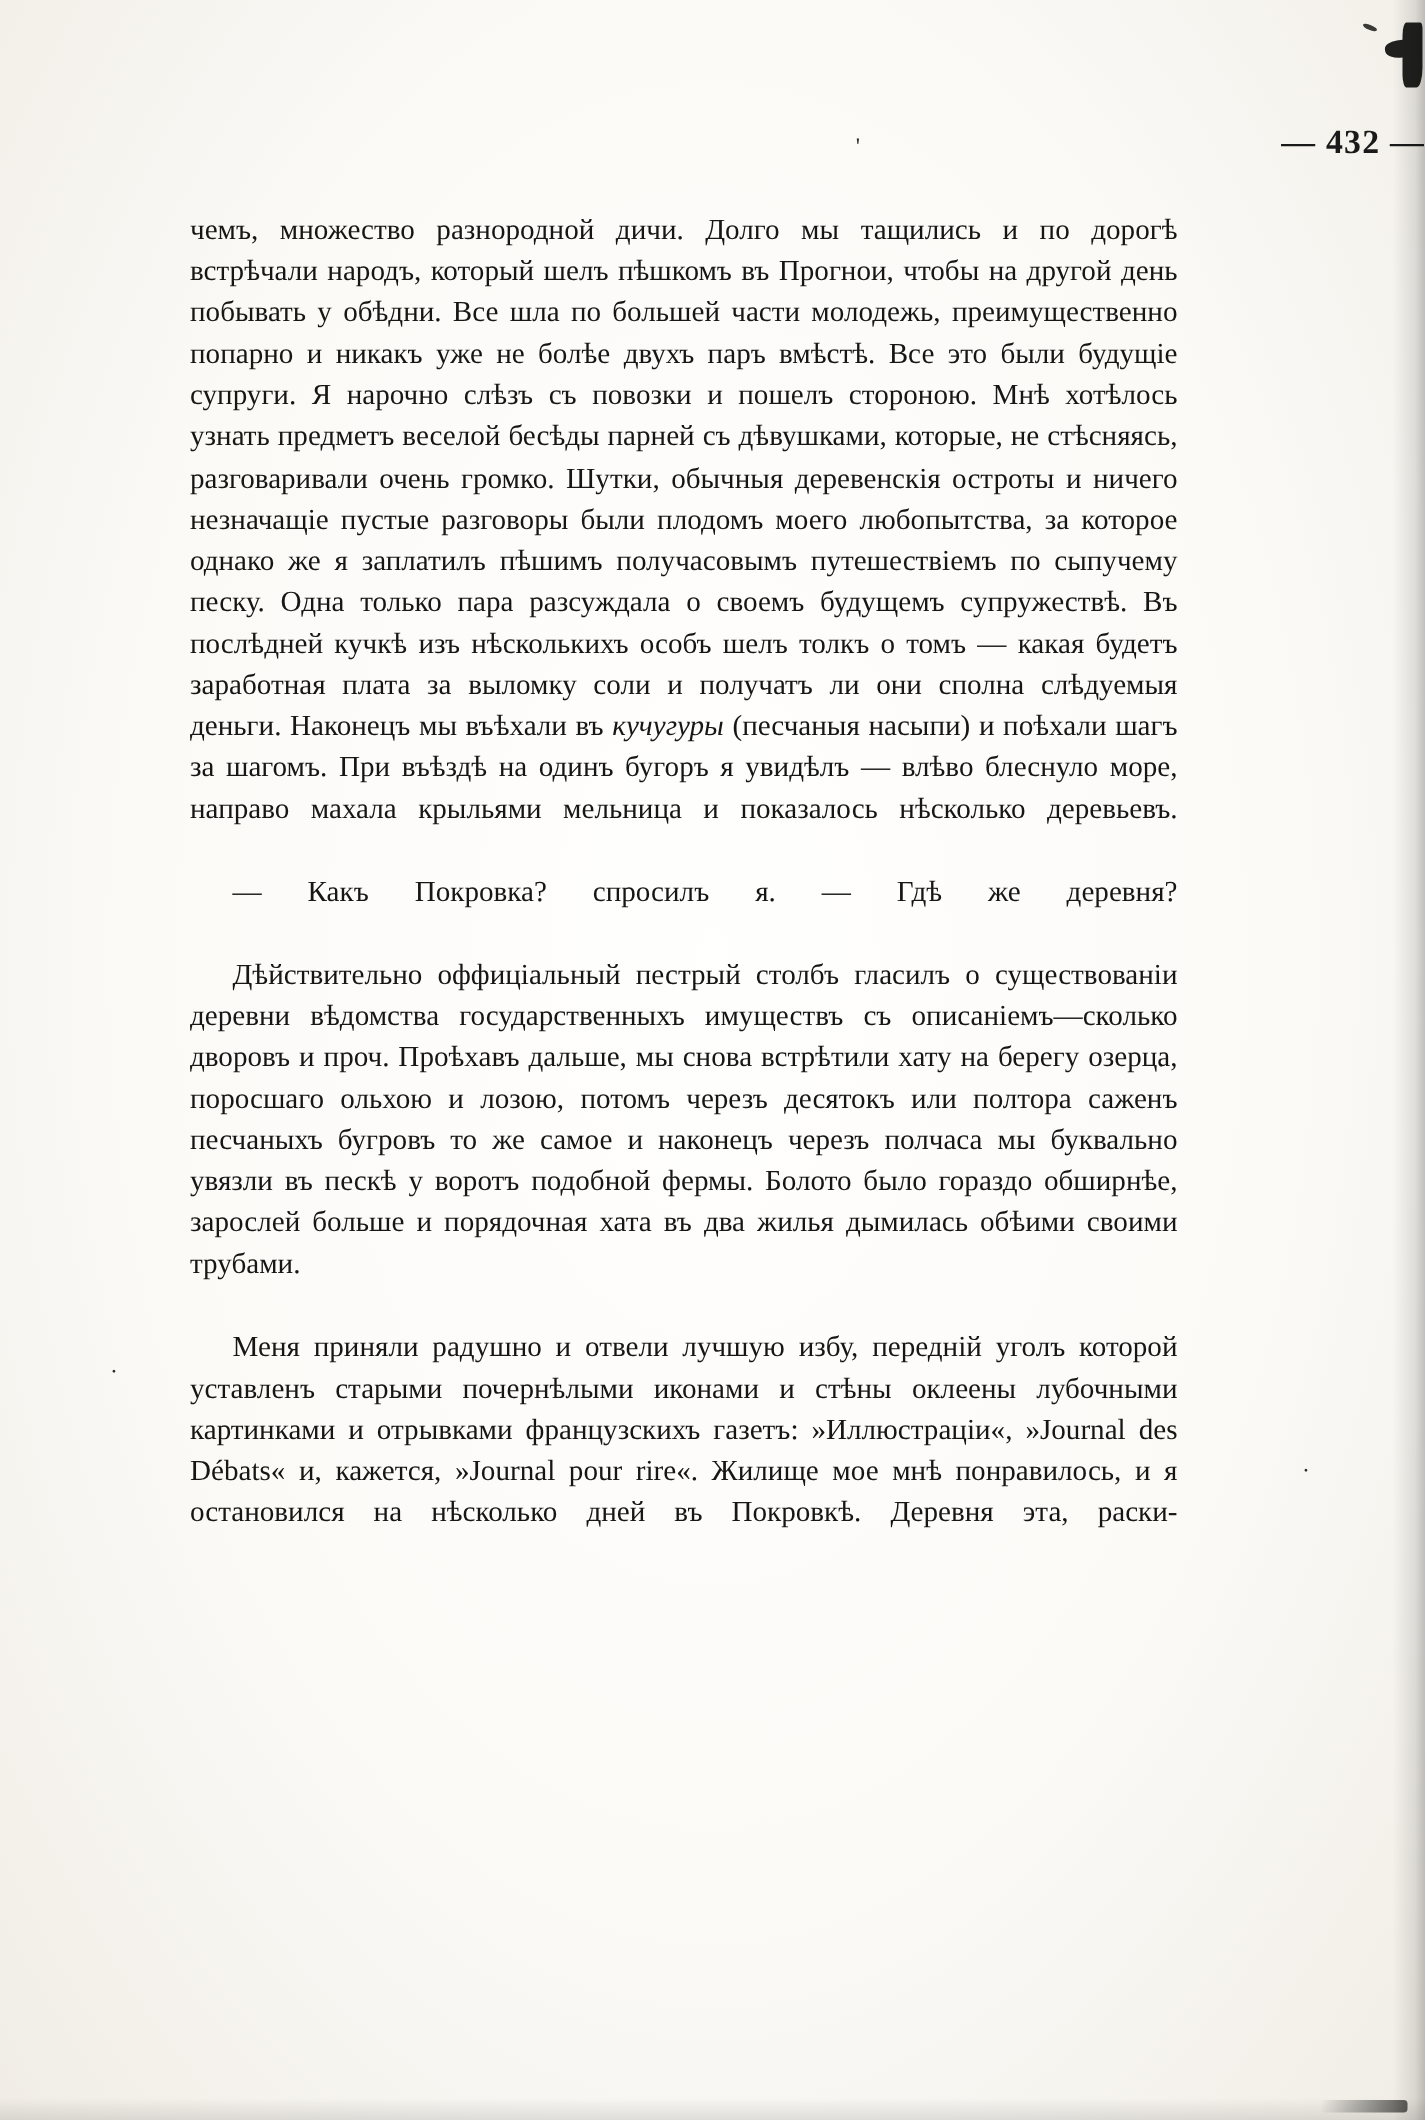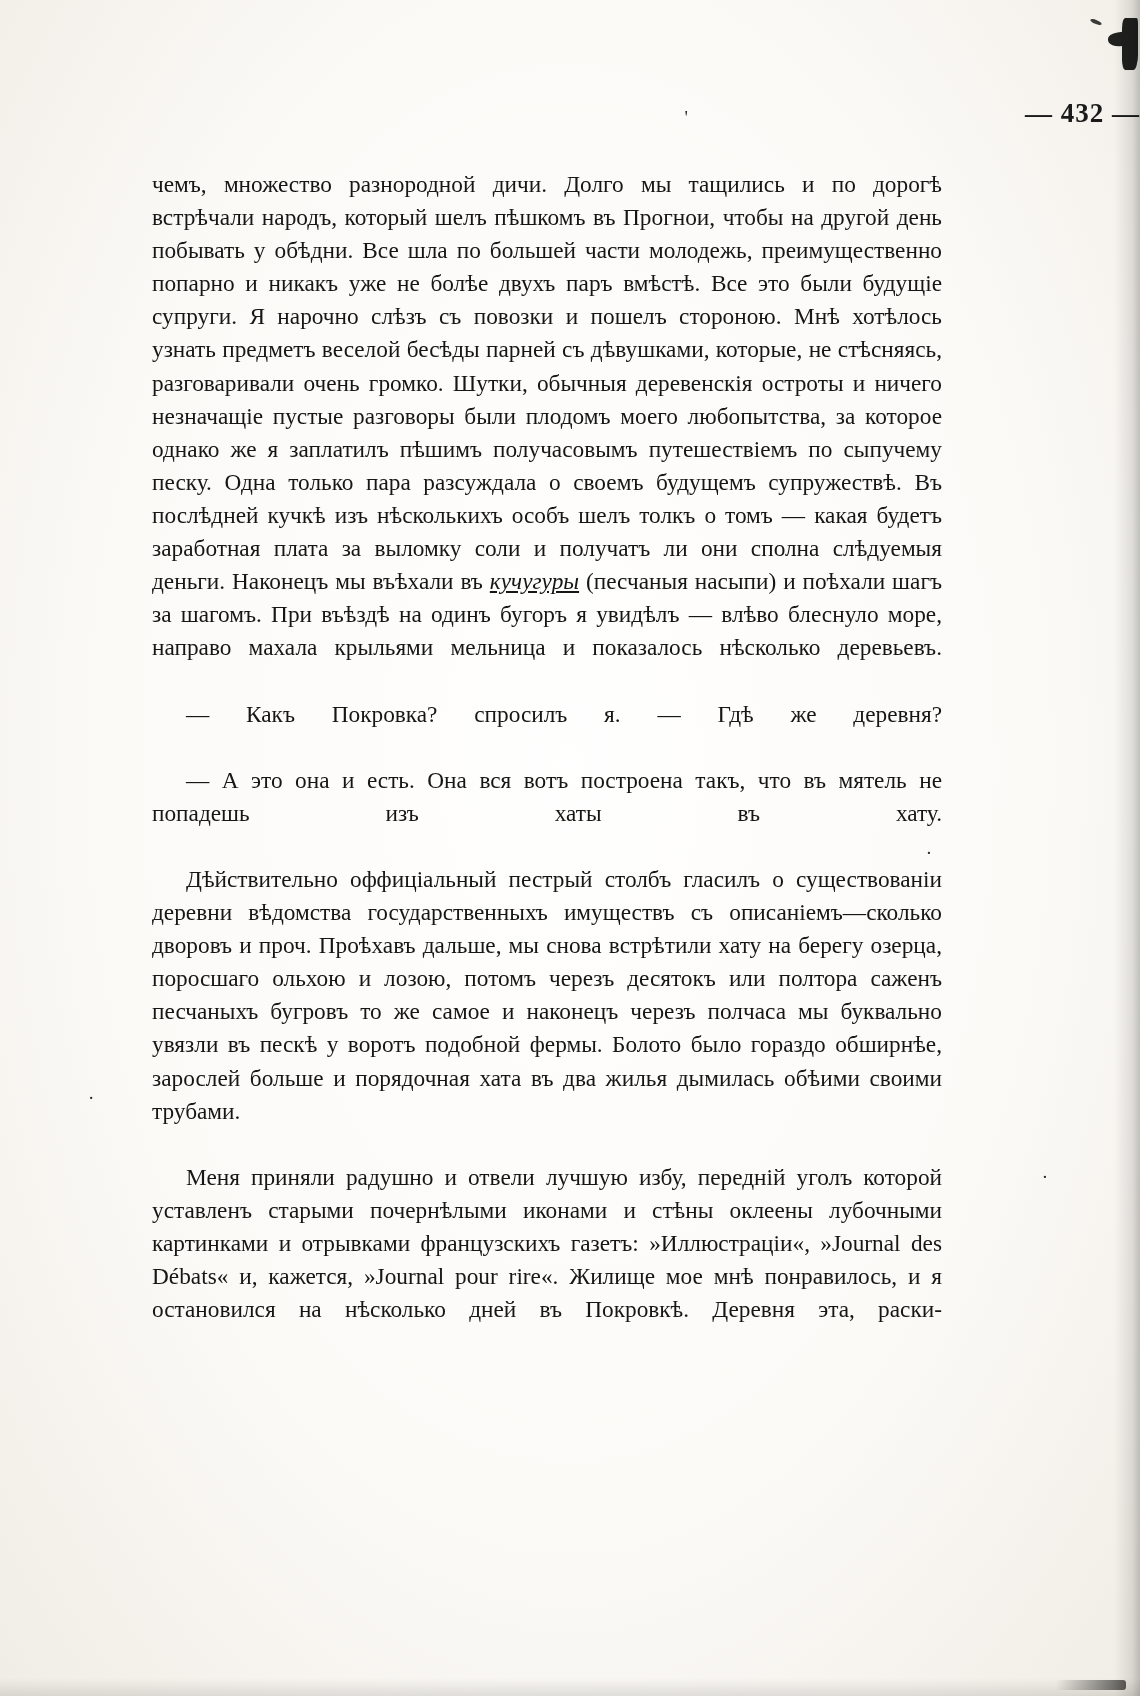--- a/index.html
+++ b/index.html
@@ -120,21 +120,21 @@
   .textblock p {
     margin: 0;
     text-indent: 0;
   }
   .textblock p.indent {
     text-indent: 34px;
   }
   .textblock p.dash-line {
     text-indent: 34px;
   }
-  .it { font-style: italic; text-decoration: underline; }
+  .it { font-style: italic; }
   
   .textblock p:after {
     content: "";
     display: inline-block;
     width: 100%;
   }
 </style>
 </head>
 <body>
 
@@ -154,21 +154,20 @@
 
   <div class="folio">— 432 —</div>
 
   <div class="textblock">
     <p><span>чемъ, множество разнородной дичи. Долго мы тащились и по дорогѣ встрѣчали народъ, который шелъ пѣшкомъ въ Прогнои, чтобы на другой день побывать у обѣдни. Все шла по большей части молодежь, преимущественно попарно и никакъ уже не болѣе двухъ паръ вмѣстѣ. Все это были будущіе супруги. Я нарочно слѣзъ съ повозки и пошелъ стороною. Мнѣ хотѣлось узнать предметъ веселой бесѣды парней съ дѣвушками, которые, не стѣсняясь, разговаривали очень громко. Шутки, обычныя деревенскія остроты и ничего незначащіе пустые разговоры были плодомъ моего любопытства, за которое однако же я заплатилъ пѣшимъ получасовымъ путешествіемъ по сыпучему песку. Одна только пара разсуждала о своемъ будущемъ супружествѣ. Въ послѣдней кучкѣ изъ нѣсколькихъ особъ шелъ толкъ о томъ — какая будетъ заработная плата за выломку соли и получатъ ли они сполна слѣдуемыя деньги. Наконецъ мы въѣхали въ </span><span class="it">кучугуры</span><span> (песчаныя насыпи) и поѣхали шагъ за шагомъ. При въѣздѣ на одинъ бугоръ я увидѣлъ — влѣво блеснуло море, направо махала крыльями мельница и показалось нѣсколько деревьевъ.</span></p>
 
 
 
     <p class="dash-line">— Какъ Покровка? спросилъ я. — Гдѣ же деревня?</p>
 
-    <p class="dash-line">— А это она и есть. Она вся вотъ построена такъ, что въ мятель не попадешь изъ хаты въ хату.</p>
 
     <p class="indent">Дѣйствительно оффиціальный пестрый столбъ гласилъ о существованіи деревни вѣдомства государственныхъ имуществъ съ описаніемъ—сколько дворовъ и проч. Проѣхавъ дальше, мы снова встрѣтили хату на берегу озерца, поросшаго ольхою и лозою, потомъ черезъ десятокъ или полтора саженъ песчаныхъ бугровъ то же самое и наконецъ черезъ полчаса мы буквально увязли въ пескѣ у воротъ подобной фермы. Болото было гораздо обширнѣе, зарослей больше и порядочная хата въ два жилья дымилась обѣими своими трубами.</p>
 
     <p class="indent">Меня приняли радушно и отвели лучшую избу, передній уголъ которой уставленъ старыми почернѣлыми иконами и стѣны оклеены лубочными картинками и отрывками французскихъ газетъ: »Иллюстраціи«, »Journal des Débats« и, кажется, »Journal pour rire«. Жилище мое мнѣ понравилось, и я остановился на нѣсколько дней въ Покровкѣ. Деревня эта, раски-</p>
   </div>
 
   <div class="edge-shadow-right"></div>
   <div class="edge-shadow-bottom"></div>
   <div class="bottom-artifact"></div>
 </div>

